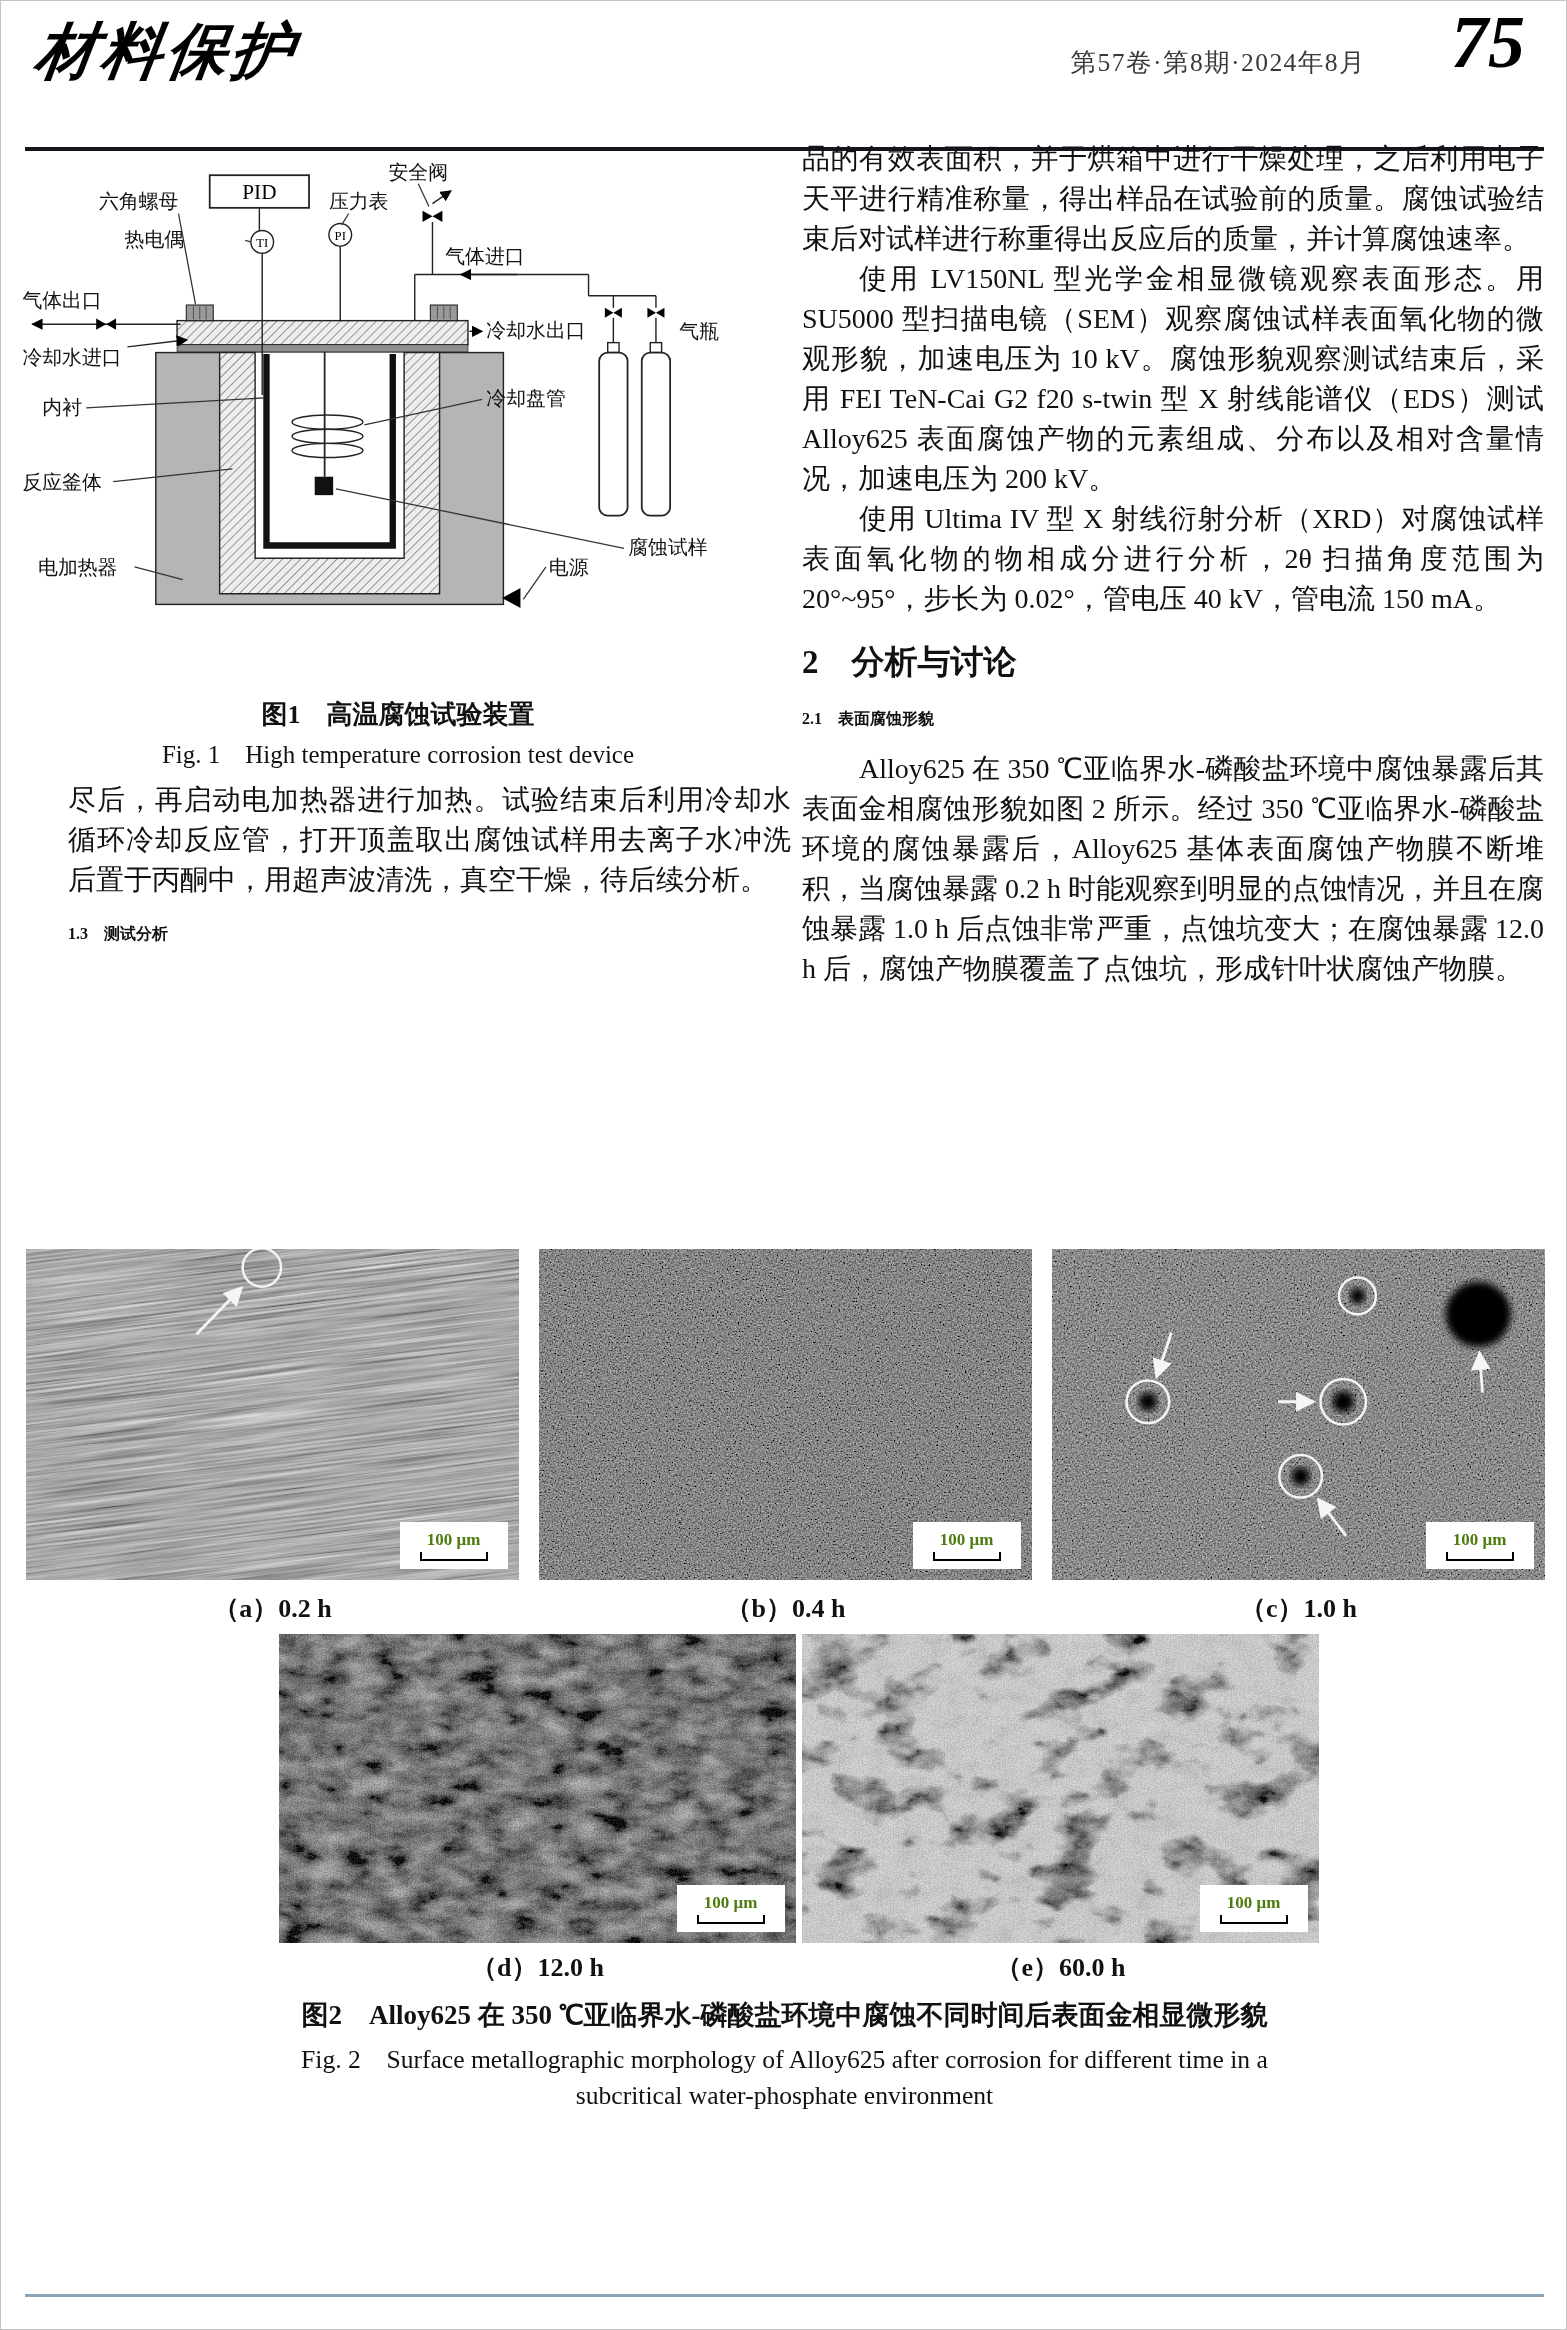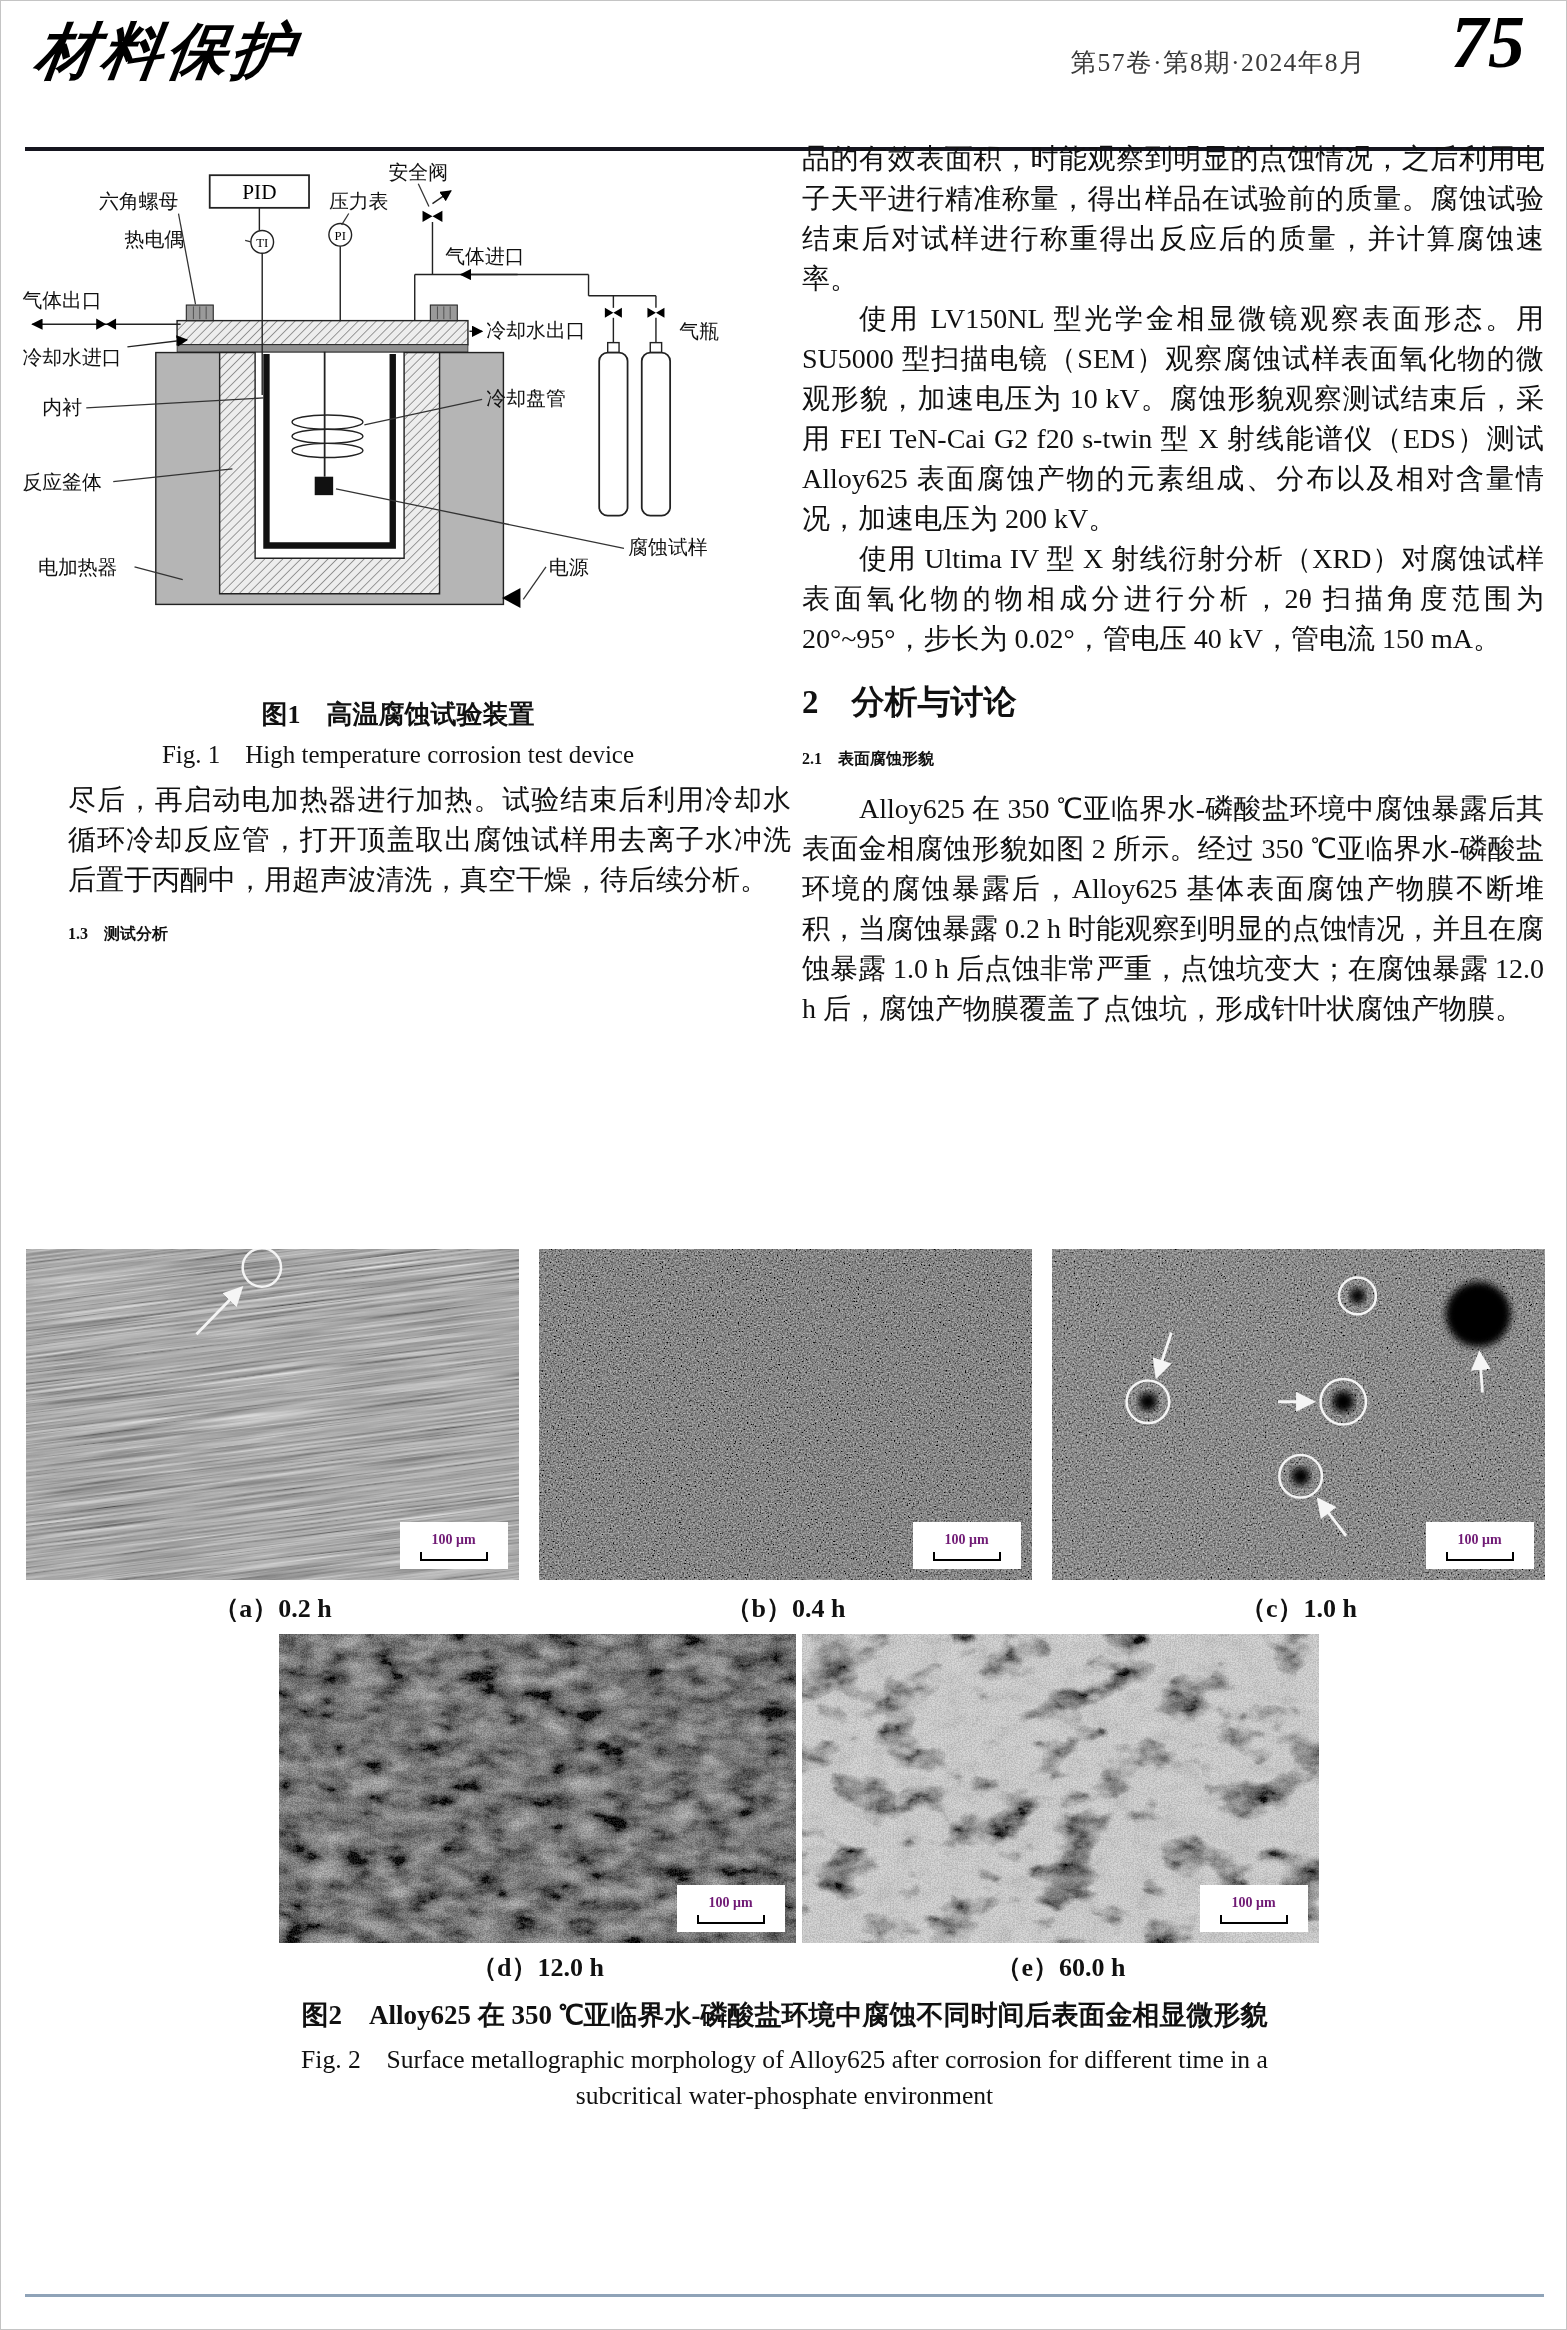--- a/index.html
+++ b/index.html
@@ -35,21 +35,21 @@
   .pd{left:278px;top:1633px;width:517px;height:309px;}
   .pe{left:801px;top:1633px;width:517px;height:309px;}
   .plabel{position:absolute;height:34px;text-align:center;font-size:26px;font-weight:bold;}
   .la{left:25px;top:1590px;width:493px;}
   .lb{left:538px;top:1590px;width:493px;}
   .lc{left:1051px;top:1590px;width:493px;}
   .ld{left:278px;top:1949px;width:517px;}
   .le{left:801px;top:1949px;width:517px;}
   .scalebox{position:absolute;right:11.4px;bottom:11.4px;width:108px;height:47px;background:#fff;
             display:flex;flex-direction:column;align-items:center;justify-content:center;gap:0.7px;}
-  .scalebox .txt{font-size:14px;line-height:22px;color:#701a75;font-weight:bold;}
+  .scalebox .txt{font-size:17px;line-height:22px;color:#4d7c0f;font-weight:bold;}
   .scaleline{width:68px;height:7.8px;border-bottom:2.1px solid #000;position:relative;}
   .scaleline::before,.scaleline::after{content:"";position:absolute;bottom:0;width:2.1px;height:7px;background:#000;}
   .scaleline::before{left:0;}
   .scaleline::after{right:0;}
   .fig2-cap-zh{left:0;top:1996px;width:1567px;text-align:center;font-size:27px;font-weight:bold;}
   .fig2-cap-en{left:0;top:2041px;width:1567px;text-align:center;font-size:25.6px;}
   .fig2-cap-en2{left:0;top:2080px;width:1567px;text-align:center;font-size:25.6px;}
 </style>
 </head>
 <body>
@@ -177,21 +177,21 @@
 
   <div class="abs fig1-cap-zh">图1　高温腐蚀试验装置</div>
   <div class="abs fig1-cap-en">Fig. 1　High temperature corrosion test device</div>
 
   <div class="col col-left">
     <p>尽后，再启动电加热器进行加热。试验结束后利用冷却水循环冷却反应管，打开顶盖取出腐蚀试样用去离子水冲洗后置于丙酮中，用超声波清洗，真空干燥，待后续分析。</p>
     <h3>1.3　测试分析</h3>
   </div>
 
   <div class="col col-right">
-    <p>品的有效表面积，时能观察到明显的点蚀情况，之后利用电子天平进行精准称量，得出样品在试验前的质量。腐蚀试验结束后对试样进行称重得出反应后的质量，并计算腐蚀速率。</p>
+    <p>品的有效表面积，并于烘箱中进行干燥处理，之后利用电子天平进行精准称量，得出样品在试验前的质量。腐蚀试验结束后对试样进行称重得出反应后的质量，并计算腐蚀速率。</p>
     <p class="indent">使用 LV150NL 型光学金相显微镜观察表面形态。用 SU5000 型扫描电镜（SEM）观察腐蚀试样表面氧化物的微观形貌，加速电压为 10 kV。腐蚀形貌观察测试结束后，采用 FEI TeN-Cai G2 f20 s-twin 型 X 射线能谱仪（EDS）测试 Alloy625 表面腐蚀产物的元素组成、分布以及相对含量情况，加速电压为 200 kV。</p>
     <p class="indent">使用 Ultima IV 型 X 射线衍射分析（XRD）对腐蚀试样表面氧化物的物相成分进行分析，2θ 扫描角度范围为 20°~95°，步长为 0.02°，管电压 40 kV，管电流 150 mA。</p>
     <h2>2　分析与讨论</h2>
     <h3>2.1　表面腐蚀形貌</h3>
     <p class="indent">Alloy625 在 350 ℃亚临界水-磷酸盐环境中腐蚀暴露后其表面金相腐蚀形貌如图 2 所示。经过 350 ℃亚临界水-磷酸盐环境的腐蚀暴露后，Alloy625 基体表面腐蚀产物膜不断堆积，当腐蚀暴露 0.2 h 时能观察到明显的点蚀情况，并且在腐蚀暴露 1.0 h 后点蚀非常严重，点蚀坑变大；在腐蚀暴露 12.0 h 后，腐蚀产物膜覆盖了点蚀坑，形成针叶状腐蚀产物膜。</p>
   </div>
 
   <div class="panel pa">
     <svg viewBox="0 0 694 466" preserveAspectRatio="none">
       <defs>

